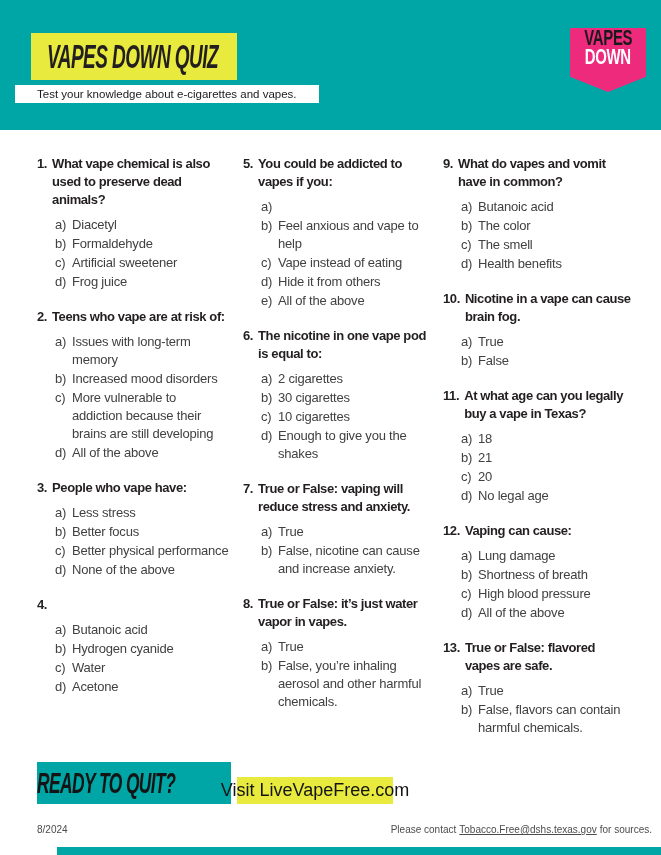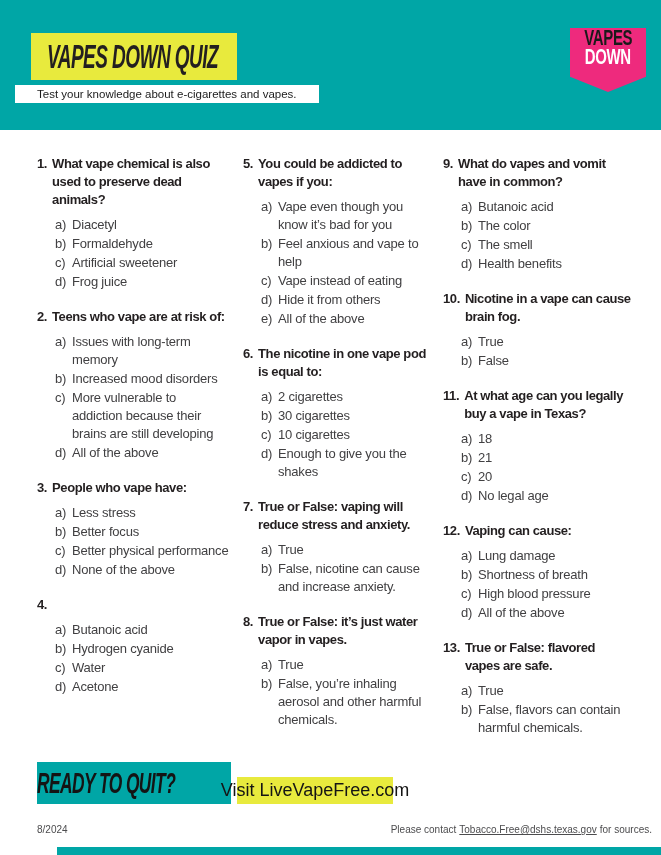--- a/index.html
+++ b/index.html
@@ -227,24 +227,20 @@
           <div class="q-title">
             <span class="q-num">5.</span>
             <span class="q-text">
               <span class="line">You could be addicted to</span>
               <span class="line">vapes if you:</span>
             </span>
           </div>
           <div class="q-opts">
             <div class="opt">
               <span class="opt-letter">a)</span>
-              <span class="opt-text">
-                <span class="line">Vape even though you</span>
-                <span class="line">know it’s bad for you</span>
-              </span>
             </div>
             <div class="opt">
               <span class="opt-letter">b)</span>
               <span class="opt-text">
                 <span class="line">Feel anxious and vape to</span>
                 <span class="line">help</span>
               </span>
             </div>
             <div class="opt">
               <span class="opt-letter">c)</span>

